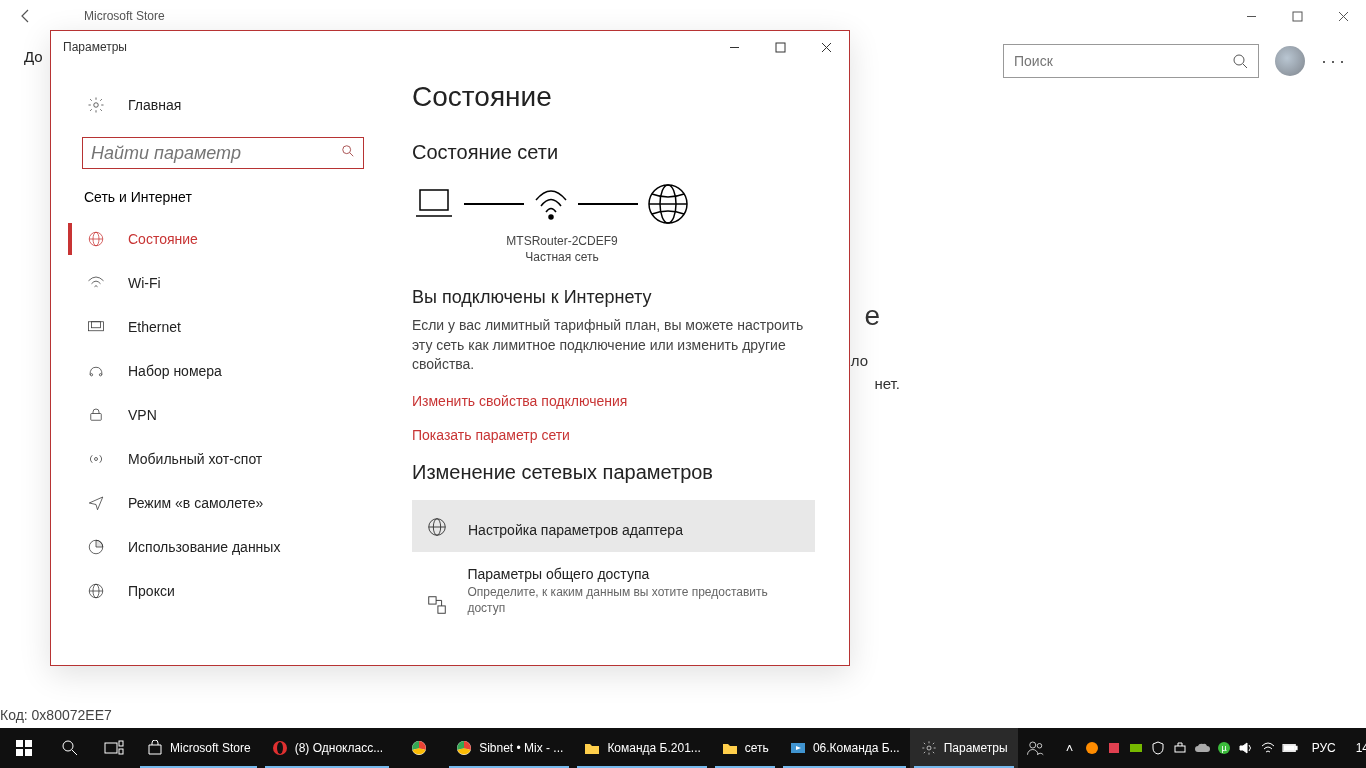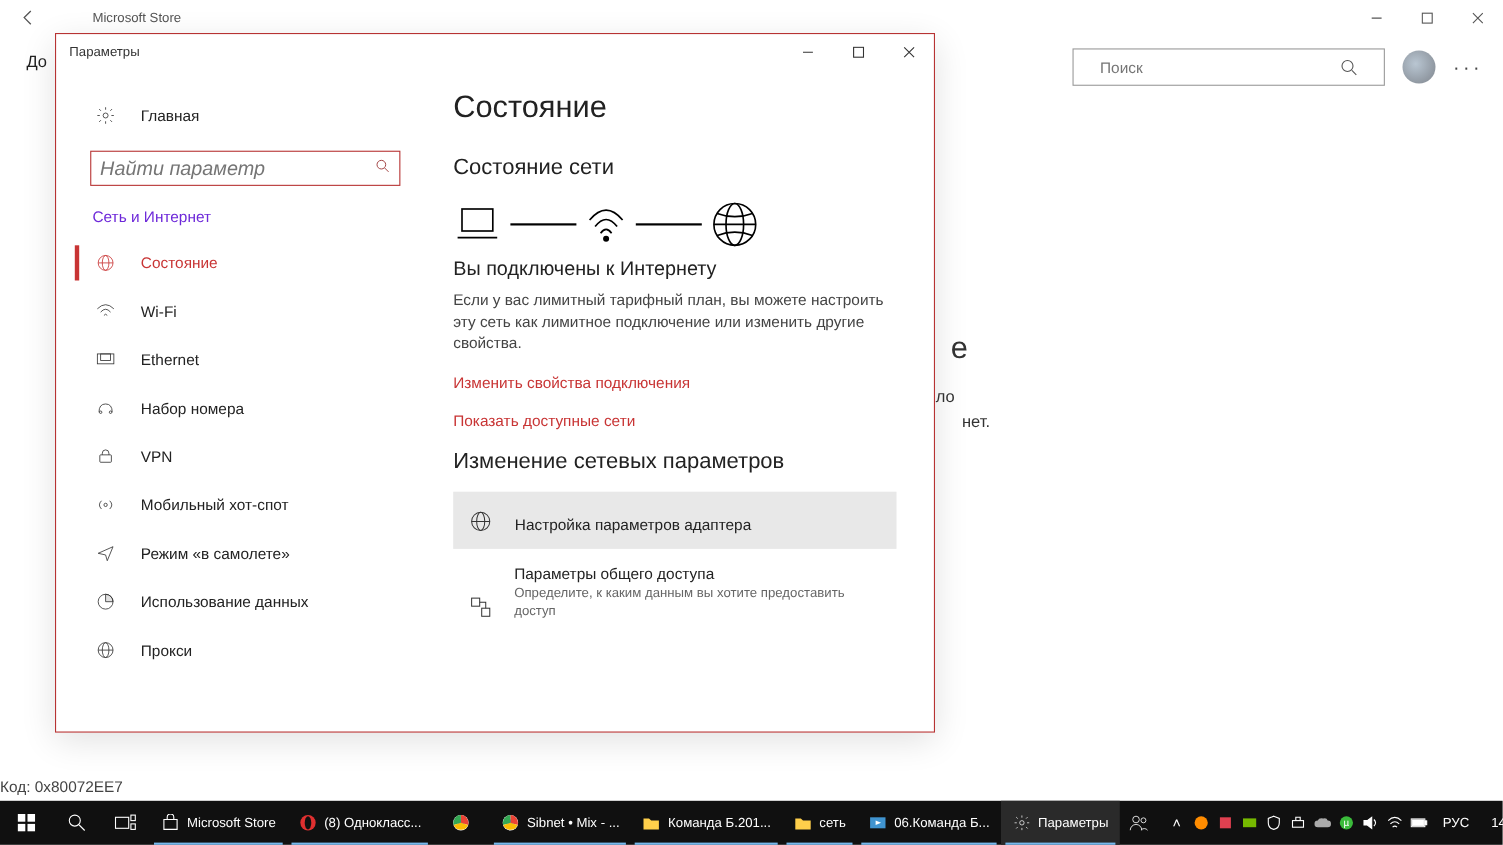--- a/index.html
+++ b/index.html
@@ -8,21 +8,21 @@
 
 .store-window { position: absolute; inset: 0 0 40px 0; background: #fff; }
 .store-titlebar { height: 32px; display: flex; align-items: center; padding-left: 8px; }
 .store-back { width: 36px; height: 32px; display: flex; align-items: center; justify-content: center; }
 .store-title { font-size: 12px; color: #555; padding-left: 40px; }
 .store-wincontrols { position: absolute; top: 0; right: 0; height: 32px; display: flex; }
 .store-wincontrols div { width: 46px; display: flex; align-items: center; justify-content: center; color: #666; }
 .store-header { height: 48px; display: flex; align-items: center; padding: 0 24px; }
 .store-tab { font-size: 15px; color: #222; }
 .store-right { position: absolute; top: 44px; right: 18px; display: flex; align-items: center; gap: 16px; }
-.store-search { width: 284px; height: 34px; border: 1px solid #999; display: flex; align-items: center; padding: 0 24px; background: #fff; }
+.store-search { width: 256px; height: 34px; border: 1px solid #999; display: flex; align-items: center; padding: 0 10px; background: #fff; }
 .store-search input { border: none; outline: none; flex: 1; font-size: 14px; color: #666; }
 .store-avatar { width: 30px; height: 30px; border-radius: 50%; background: radial-gradient(circle at 40% 40%, #b9c6d2, #7e848c); }
 .store-more { font-size: 18px; letter-spacing: 3px; color: #444; }
 
 .store-error-region { position: absolute; top: 300px; left: 420px; width: 520px; color: #333; }
 .store-error-region .h { font-size: 28px; font-weight: 300; text-align: center; margin-bottom: 18px; }
 .store-error-region .p { font-size: 15px; text-align: center; line-height: 1.5; }
 .store-codes { position: absolute; top: 704px; left: 0; width: 100%; font-size: 14px; color: #444; }
 .store-codes div { margin: 3px 0; }
 
@@ -35,21 +35,21 @@
 .settings-body { flex: 1; display: flex; overflow: hidden; padding-left: 17px; }
 
 .settings-sidebar { width: 310px; padding-top: 22px; }
 .home-row { display: flex; align-items: center; height: 40px; padding-left: 18px; gap: 22px; font-size: 14px; color: #222; }
 .home-row .ico { width: 20px; display: flex; justify-content: center; color: #333; }
 
 .search-box { margin: 12px 14px 20px 14px; height: 32px; border: 1px solid #b73333; position: relative; }
 .search-box input { border: none; outline: none; width: 100%; height: 100%; padding: 0 28px 0 8px; font-size: 18px; font-style: italic; color: #777; background: transparent; }
 .search-box .mag { position: absolute; right: 8px; top: 6px; color: #a04040; }
 
-.cat-label { padding: 0 0 12px 16px; font-size: 14px; color: #6d28d9; }
+.cat-label { padding: 0 0 12px 16px; font-size: 14px; color: #000000; }
 
 .nav-item { height: 44px; display: flex; align-items: center; padding-left: 18px; gap: 22px; font-size: 14px; color: #222; position: relative; }
 .nav-item .ico { width: 20px; display: flex; justify-content: center; color: #333; }
 .nav-item.active { color: #c83434; }
 .nav-item.active .ico { color: #c83434; }
 .nav-item.active::before { content: ""; position: absolute; left: 0; top: 6px; bottom: 6px; width: 4px; background: #c83434; }
 
 .settings-content { flex: 1; padding: 18px 34px 0 34px; overflow: hidden; color: #222; }
 .settings-content h1 { font-size: 28px; font-weight: 400; margin-bottom: 28px; }
 .settings-content h2 { font-size: 20px; font-weight: 400; margin-bottom: 18px; }
@@ -298,26 +298,30 @@
         <div class="seg"></div>
         <span>
             <svg width="44" height="44" viewBox="0 0 44 44" stroke="#000" fill="none" stroke-width="1.5">
               <circle cx="22" cy="22" r="19"></circle>
               <ellipse cx="22" cy="22" rx="8" ry="19"></ellipse>
               <line x1="3" y1="22" x2="41" y2="22"></line>
               <path d="M6 12 Q22 18 38 12 M6 32 Q22 26 38 32"></path>
             </svg>
           </span>
       </div>
+      <div class="net-captions">
+        <div>MTSRouter-2CDEF9</div>
+        <div>Частная сеть</div>
+      </div>
 
       <h3>Вы подключены к Интернету</h3>
       <div class="status-desc">Если у вас лимитный тарифный план, вы можете настроить эту сеть как лимитное подключение или изменить другие свойства.</div>
 
       <a class="link">Изменить свойства подключения</a>
-      <a class="link">Показать доступные сети</a>
+      <a class="link">Показать параметр сети</a>
 
       <div class="section-h">Изменение сетевых параметров</div>
 
       <div class="tile hover">
         <div class="tico">
             <svg width="22" height="22" viewBox="0 0 24 24" stroke="#333" fill="none">
               <circle cx="12" cy="12" r="9"></circle>
               <ellipse cx="12" cy="12" rx="4" ry="9"></ellipse>
               <line x1="3" y1="12" x2="21" y2="12"></line>
             </svg>

